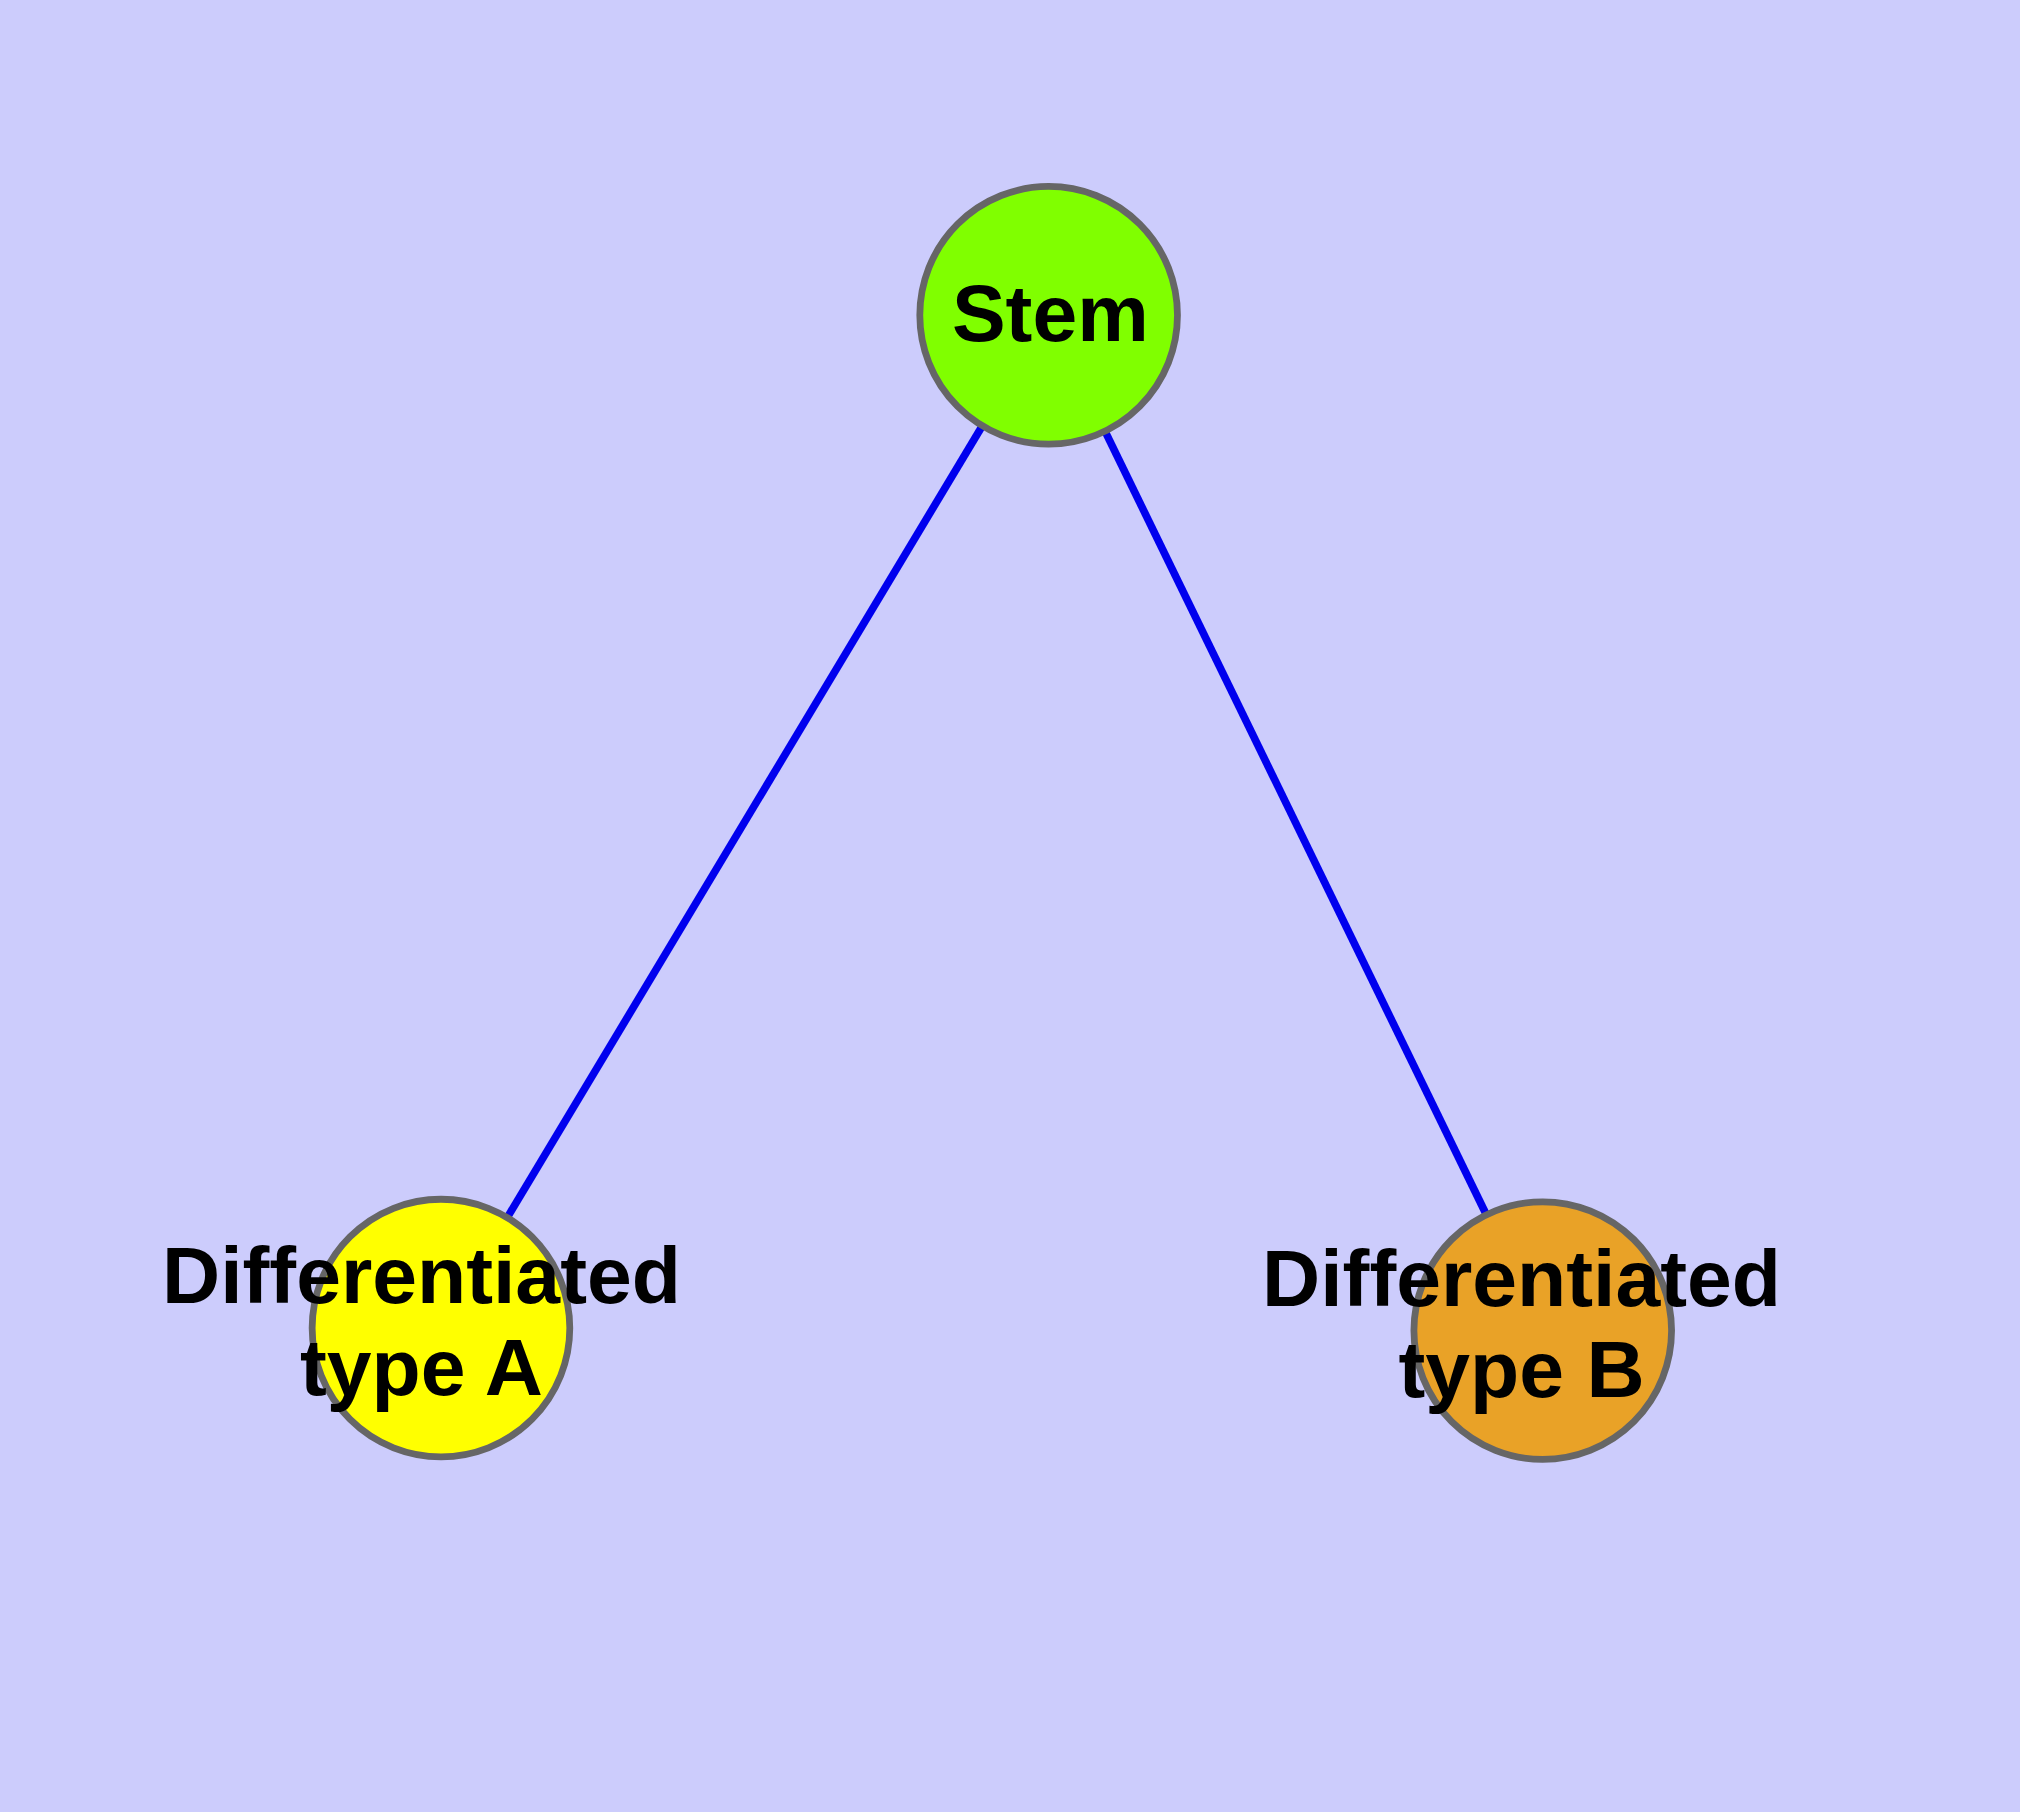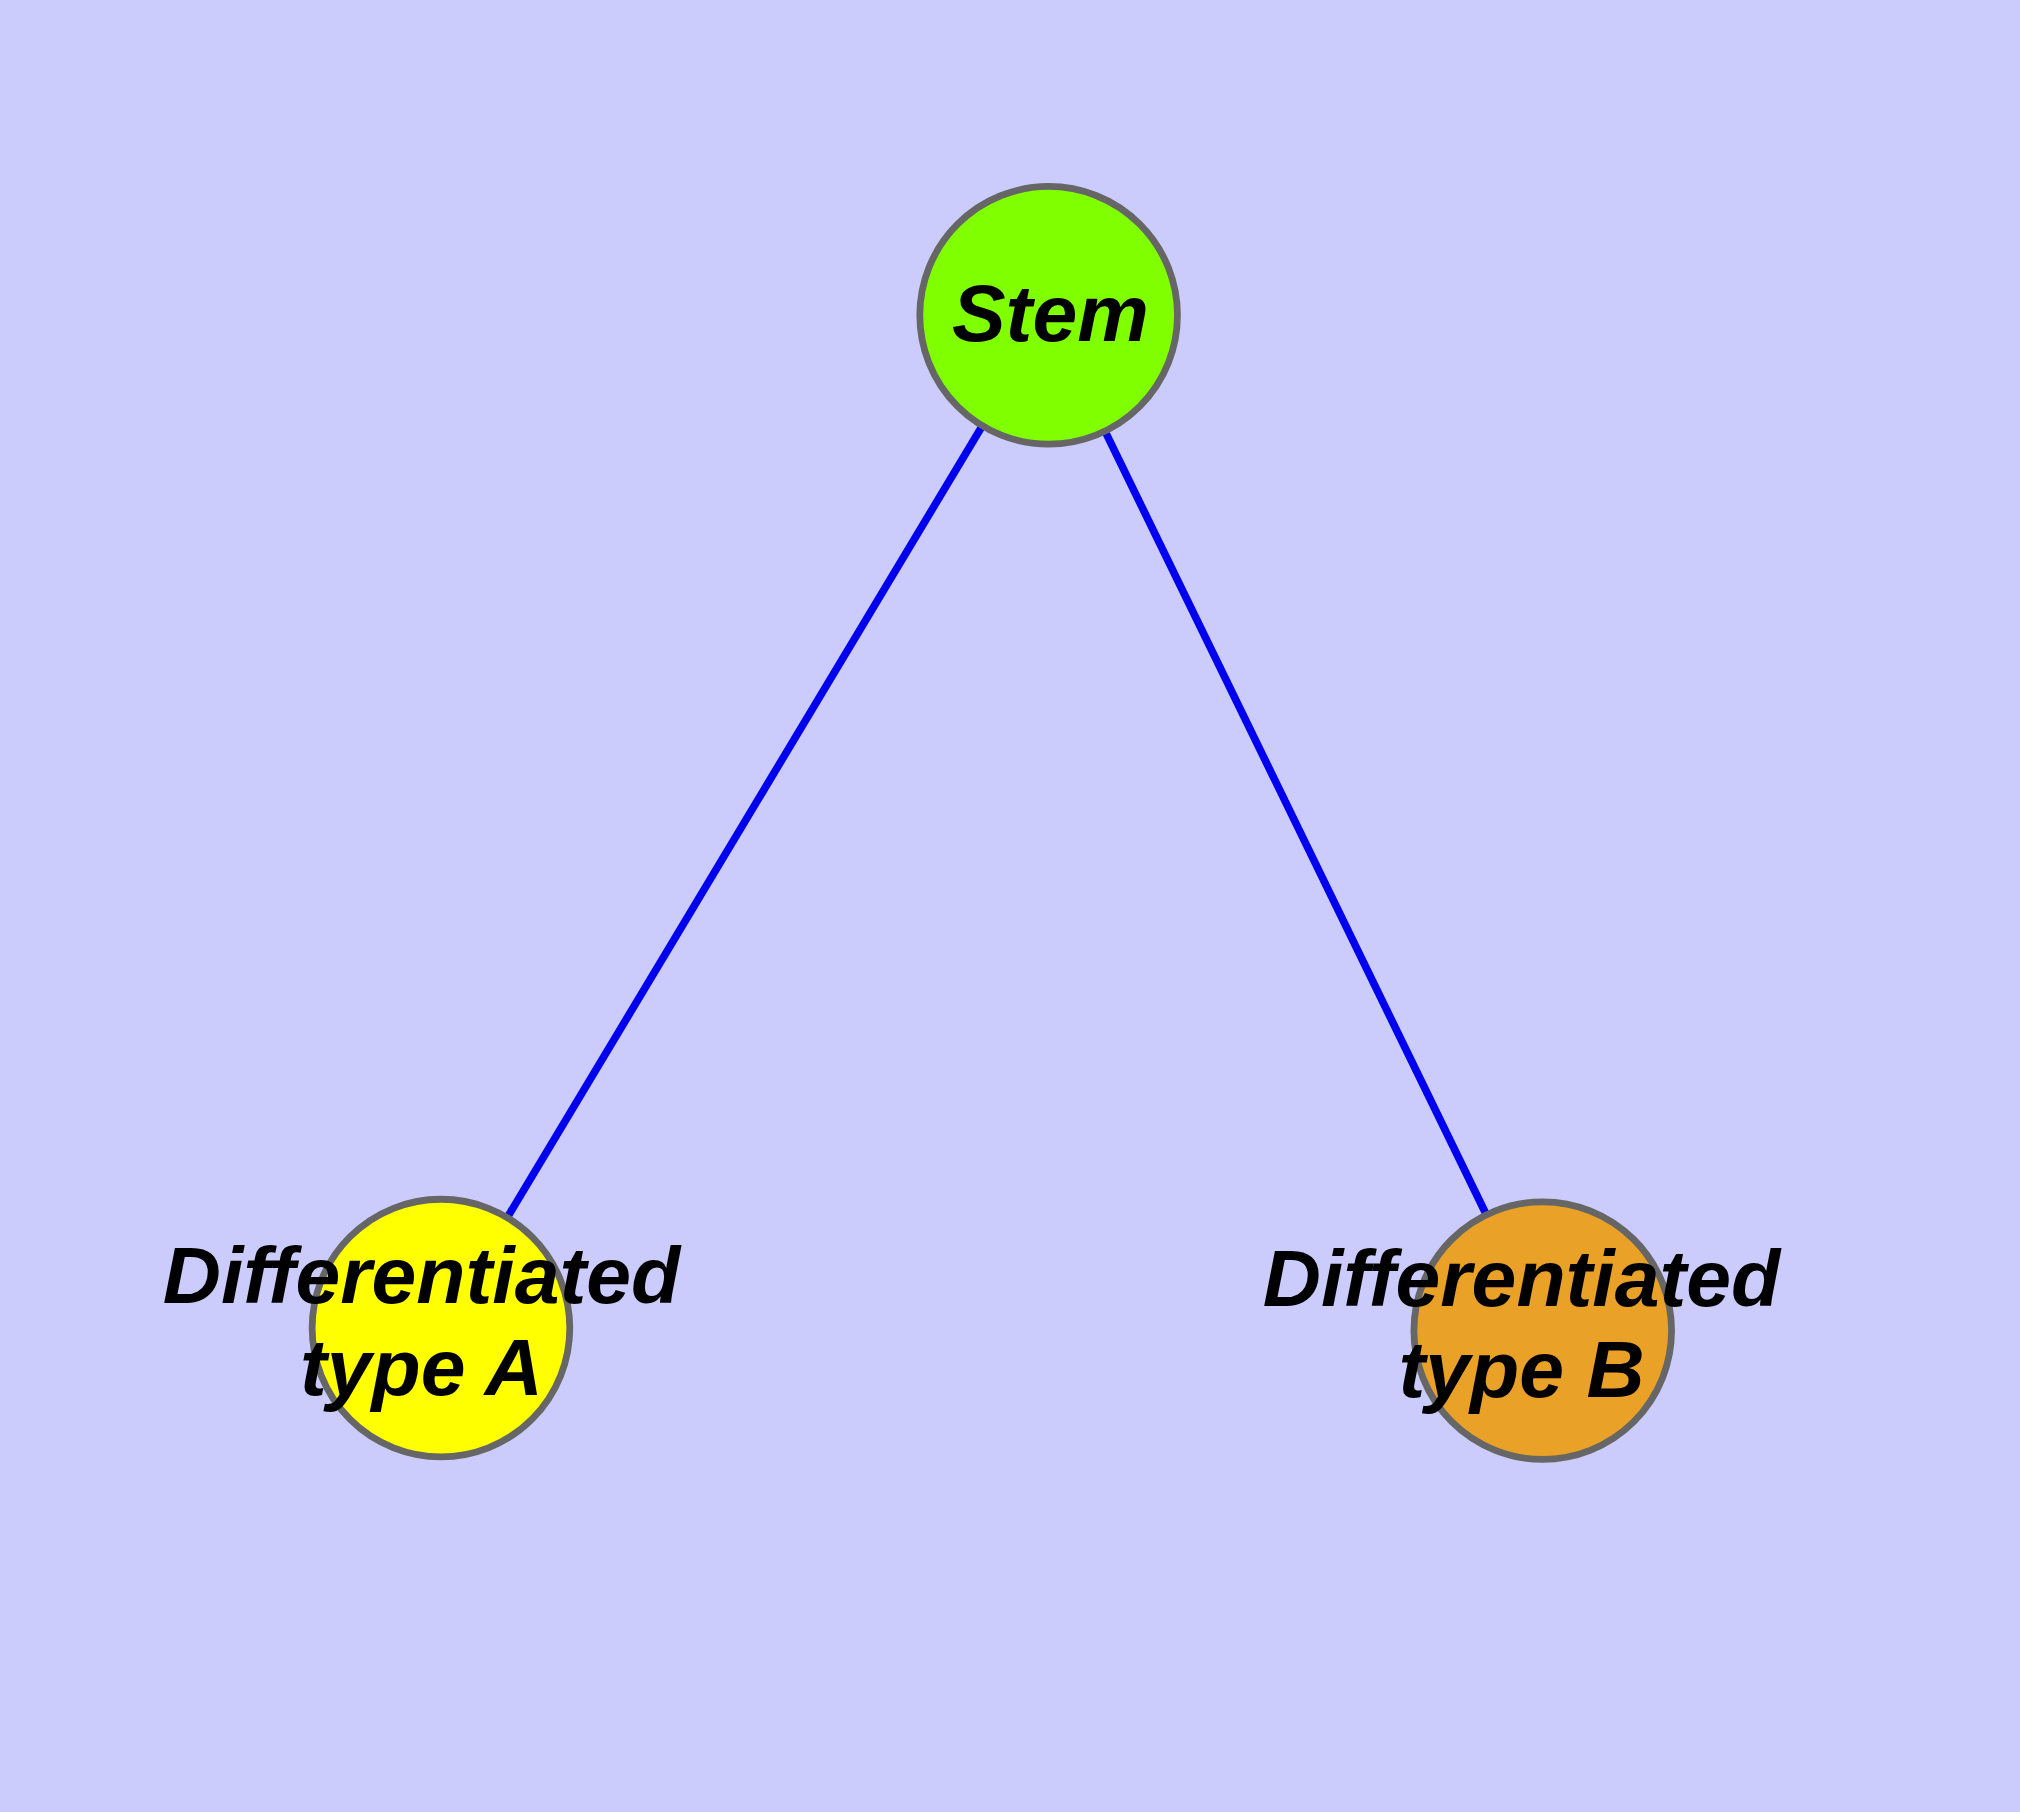--- a/index.html
+++ b/index.html
@@ -41,21 +41,21 @@
     fill: #000000;
     text-anchor: middle;
     dominant-baseline: middle;
     paint-order: normal;
     white-space: pre;
   }
 </style>
 </head>
 <body>
 
-<div id="canvas" style="width: 2021px; height: 1812px; background: rgb(204, 204, 252); font-style: italic;">
+<div id="canvas" style="width: 2021px; height: 1812px; background: rgb(204, 204, 252);">
   <svg id="graph-svg" viewBox="0 0 2384 2138" width="2021" height="1812">
 
     <rect id="bg-rect" x="0" y="0" width="2384" height="2138" fill="#ccccfc"></rect>
 
     <g id="edges-group">
         <line class="edge-line" x1="1158.796645175016" y1="502.3389247083067" x2="598.203354824984" y2="1436.6610752916934" stroke="#0000ee"></line>
         <line class="edge-line" x1="1303.5122419540578" y1="508.67524161399854" x2="1753.4877580459422" y2="1433.3247583860013" stroke="#0000ee"></line>
       </g>
 
     <g id="nodes-group">

